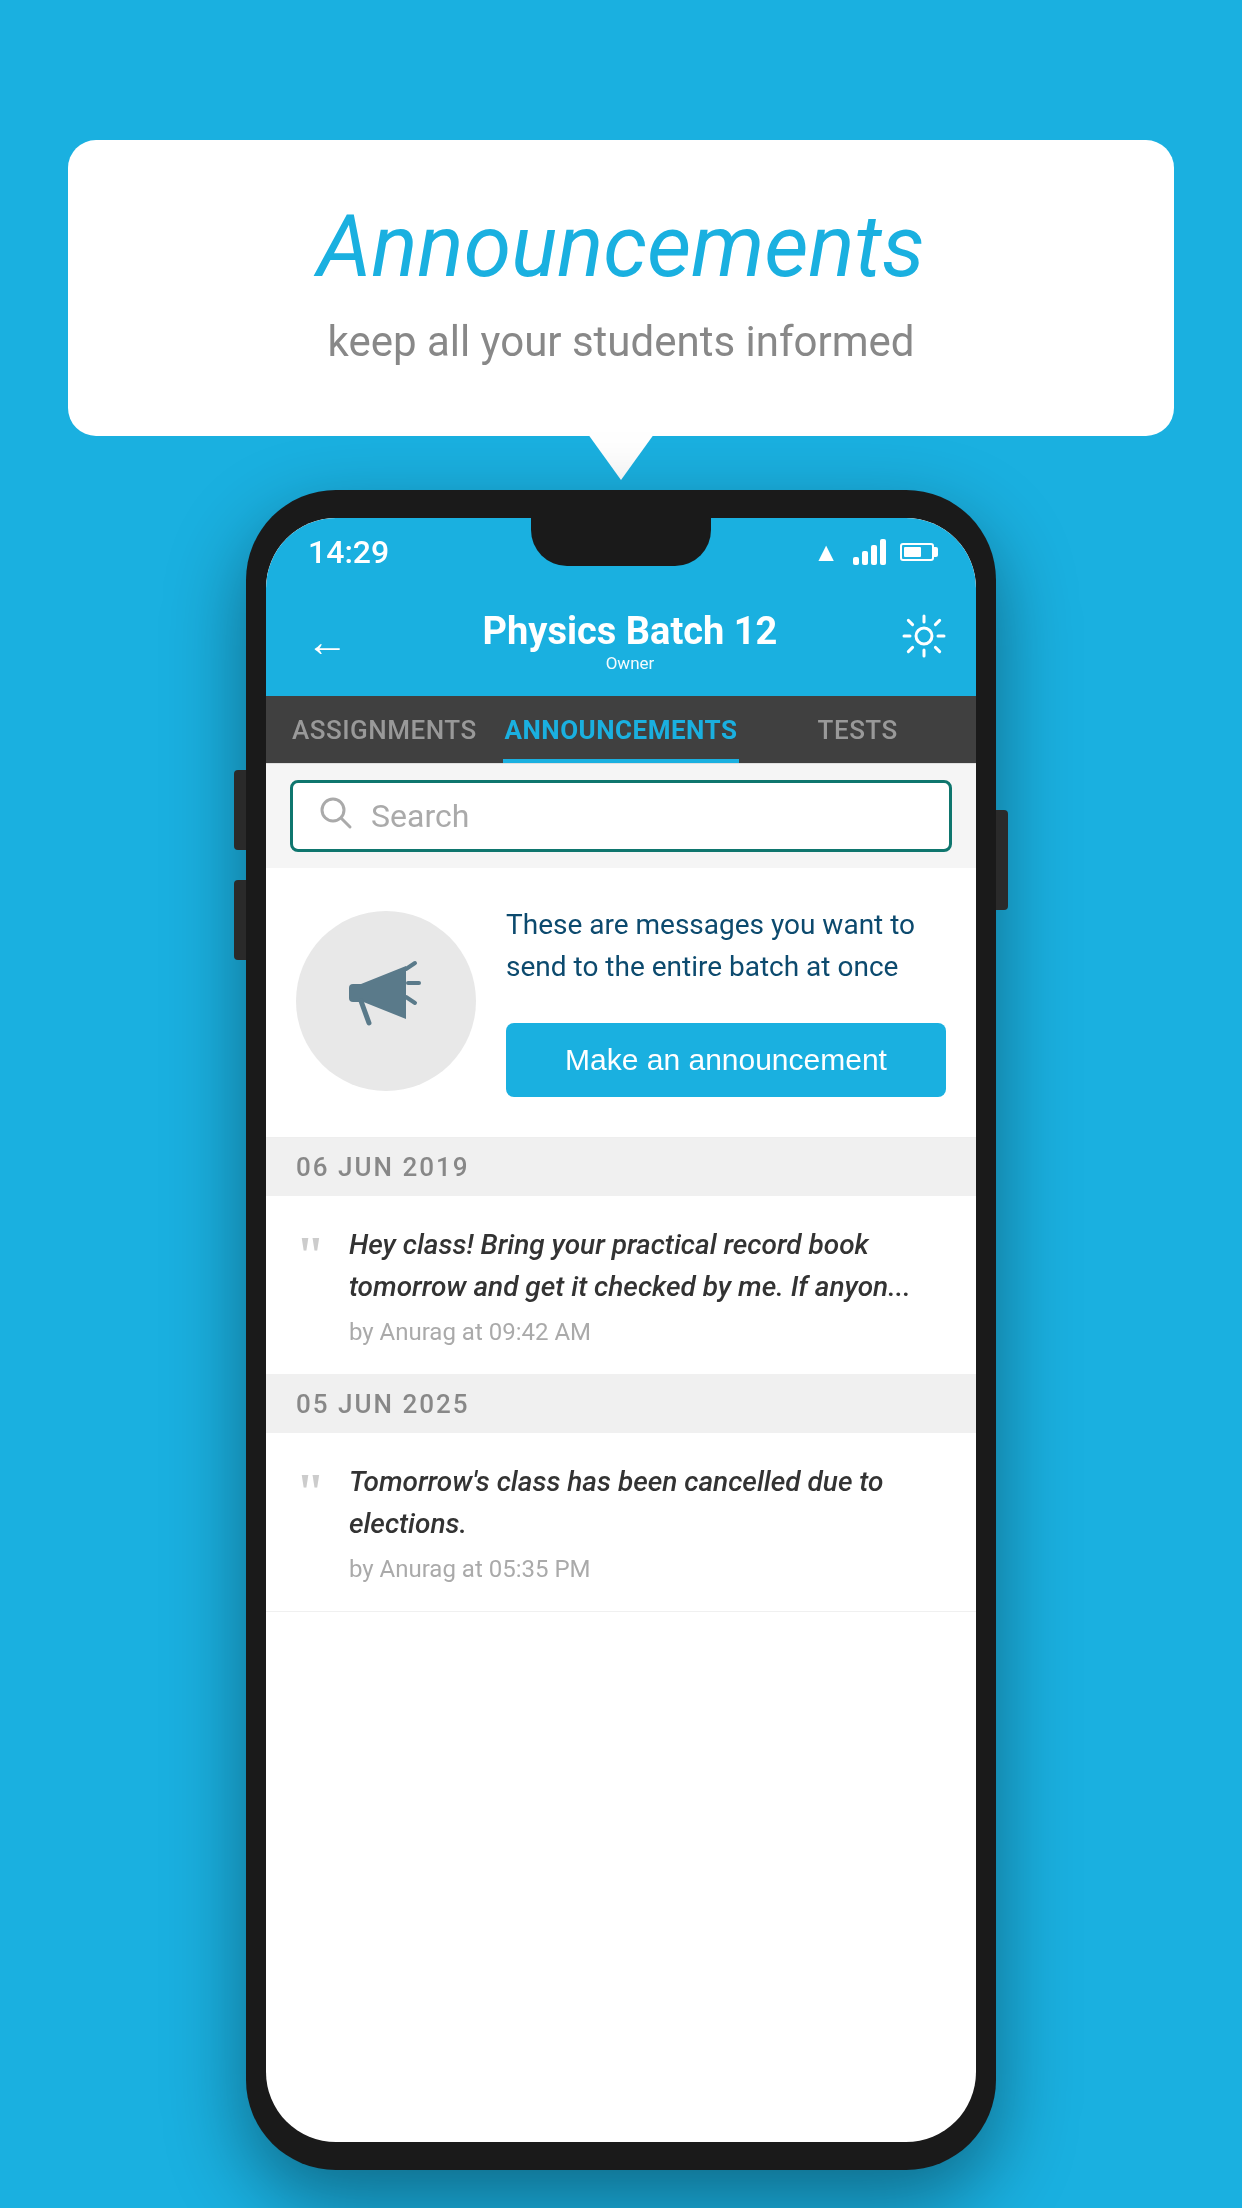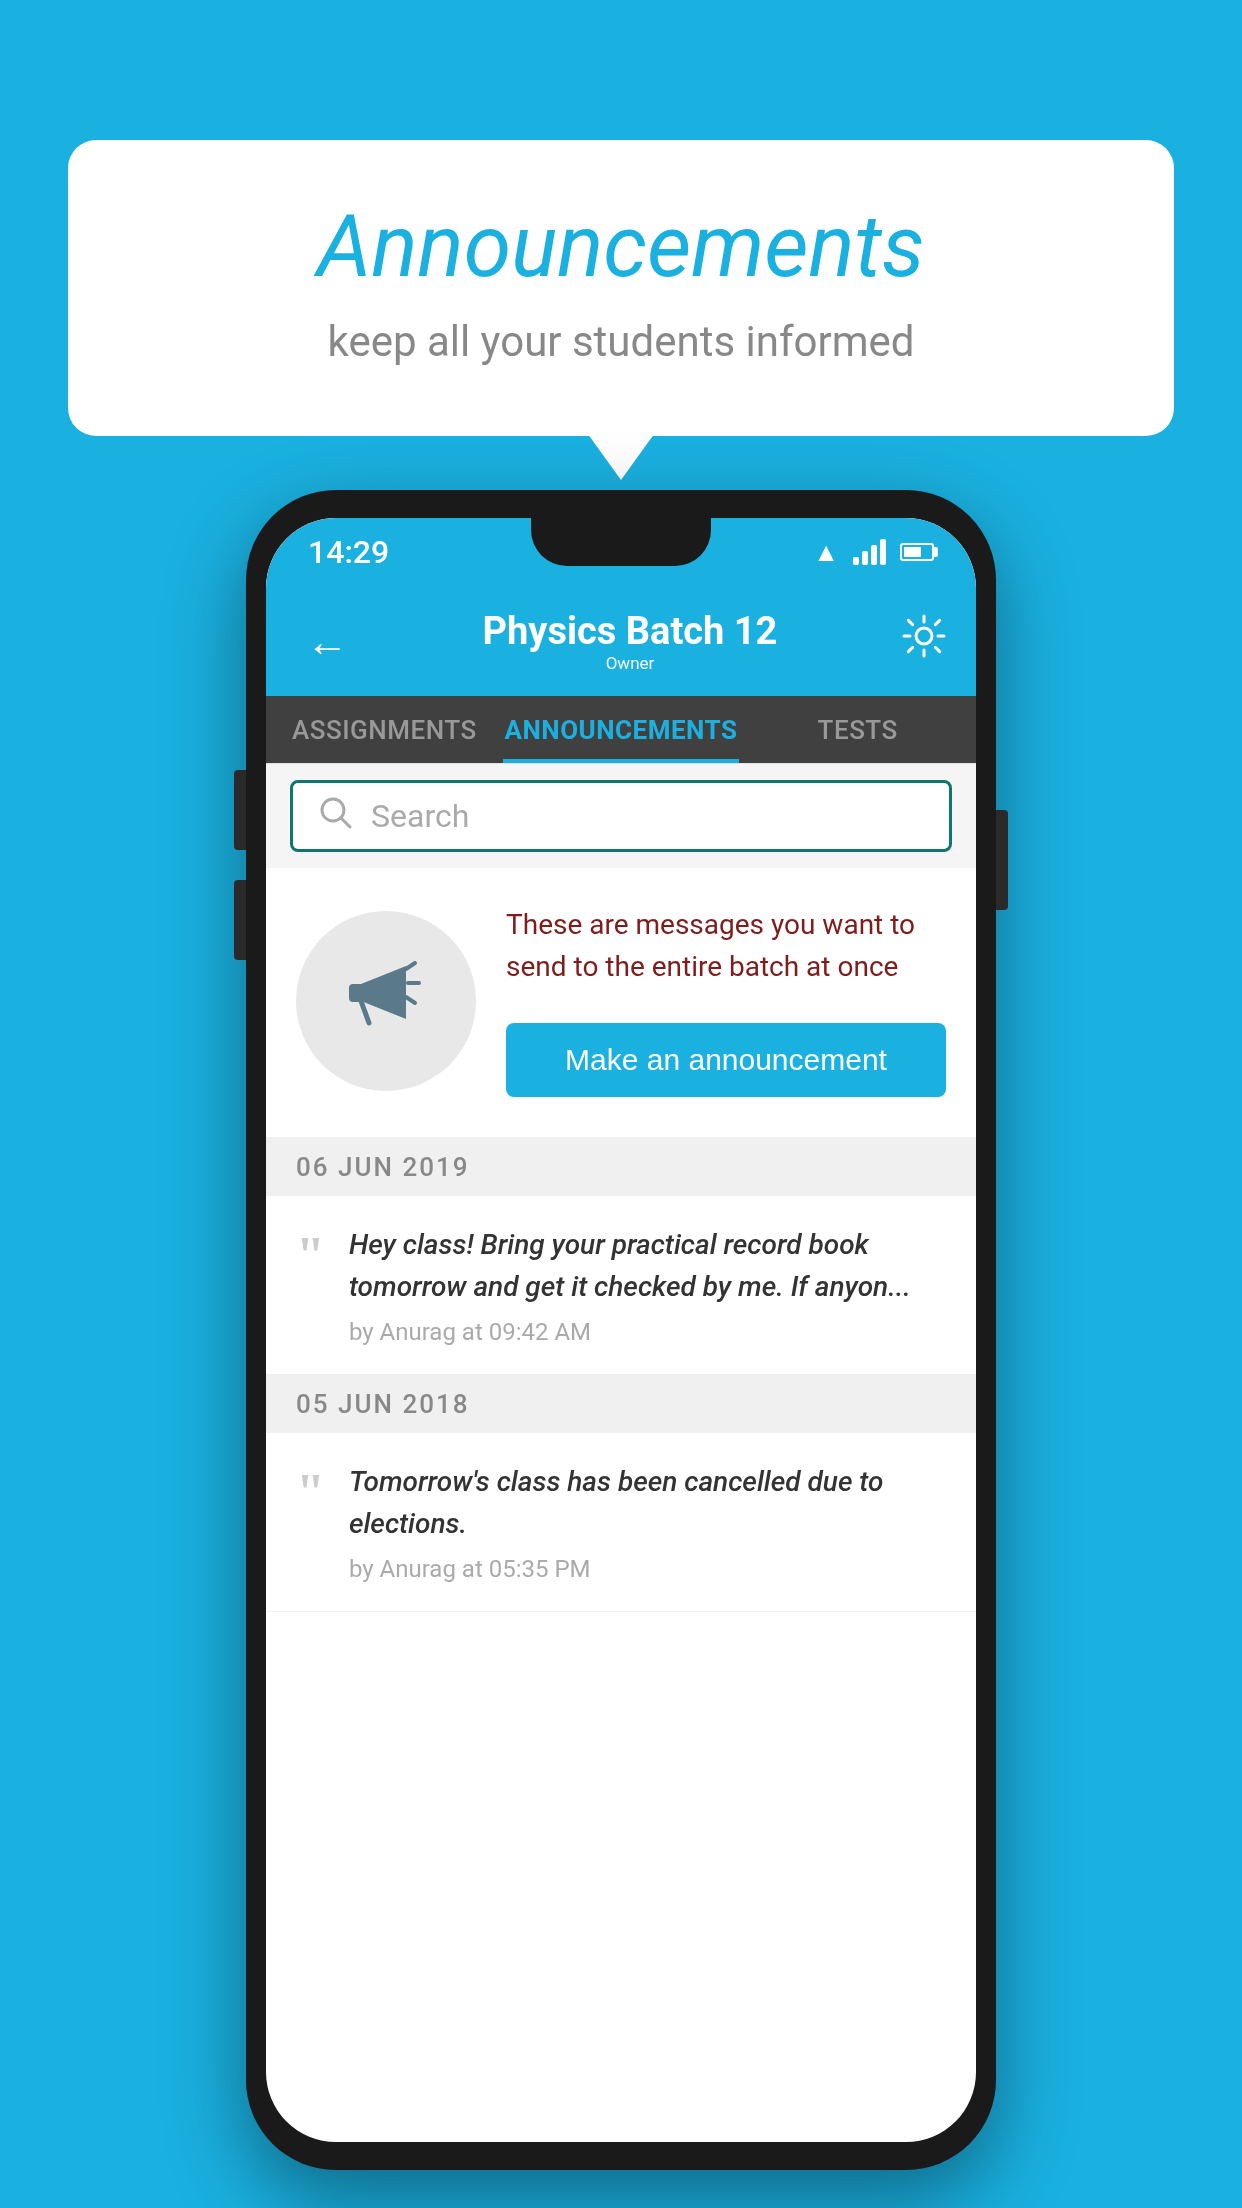--- a/index.html
+++ b/index.html
@@ -298,21 +298,21 @@
     .megaphone-icon {
       font-size: 80px;
       color: #5a7a8a;
     }
 
     .promo-content {
       flex: 1;
     }
 
     .promo-text {
-      color: #7f1d1d;
+      color: #0c4a6e;
       font-size: 28px;
       line-height: 1.5;
       margin-bottom: 35px;
     }
 
     .make-announcement-btn {
       background: #1ab0e0;
       color: white;
       border: none;
       border-radius: 8px;
@@ -521,21 +521,21 @@
 
         <div class="announcement-item">
           <span class="quote-icon">"</span>
           <div class="announcement-content">
             <div class="announcement-text">Hey class! Bring your practical record book tomorrow and get it checked by me. If anyon...</div>
             <div class="announcement-meta">by Anurag at 09:42 AM</div>
           </div>
         </div>
 
         <div class="date-separator">
-          <span class="date-text">05  JUN  2018</span>
+          <span class="date-text">05  JUN  2025</span>
         </div>
 
         <div class="announcement-item">
           <span class="quote-icon">"</span>
           <div class="announcement-content">
             <div class="announcement-text">Tomorrow's class has been cancelled due to elections.</div>
             <div class="announcement-meta">by Anurag at 05:35 PM</div>
           </div>
         </div>
 

